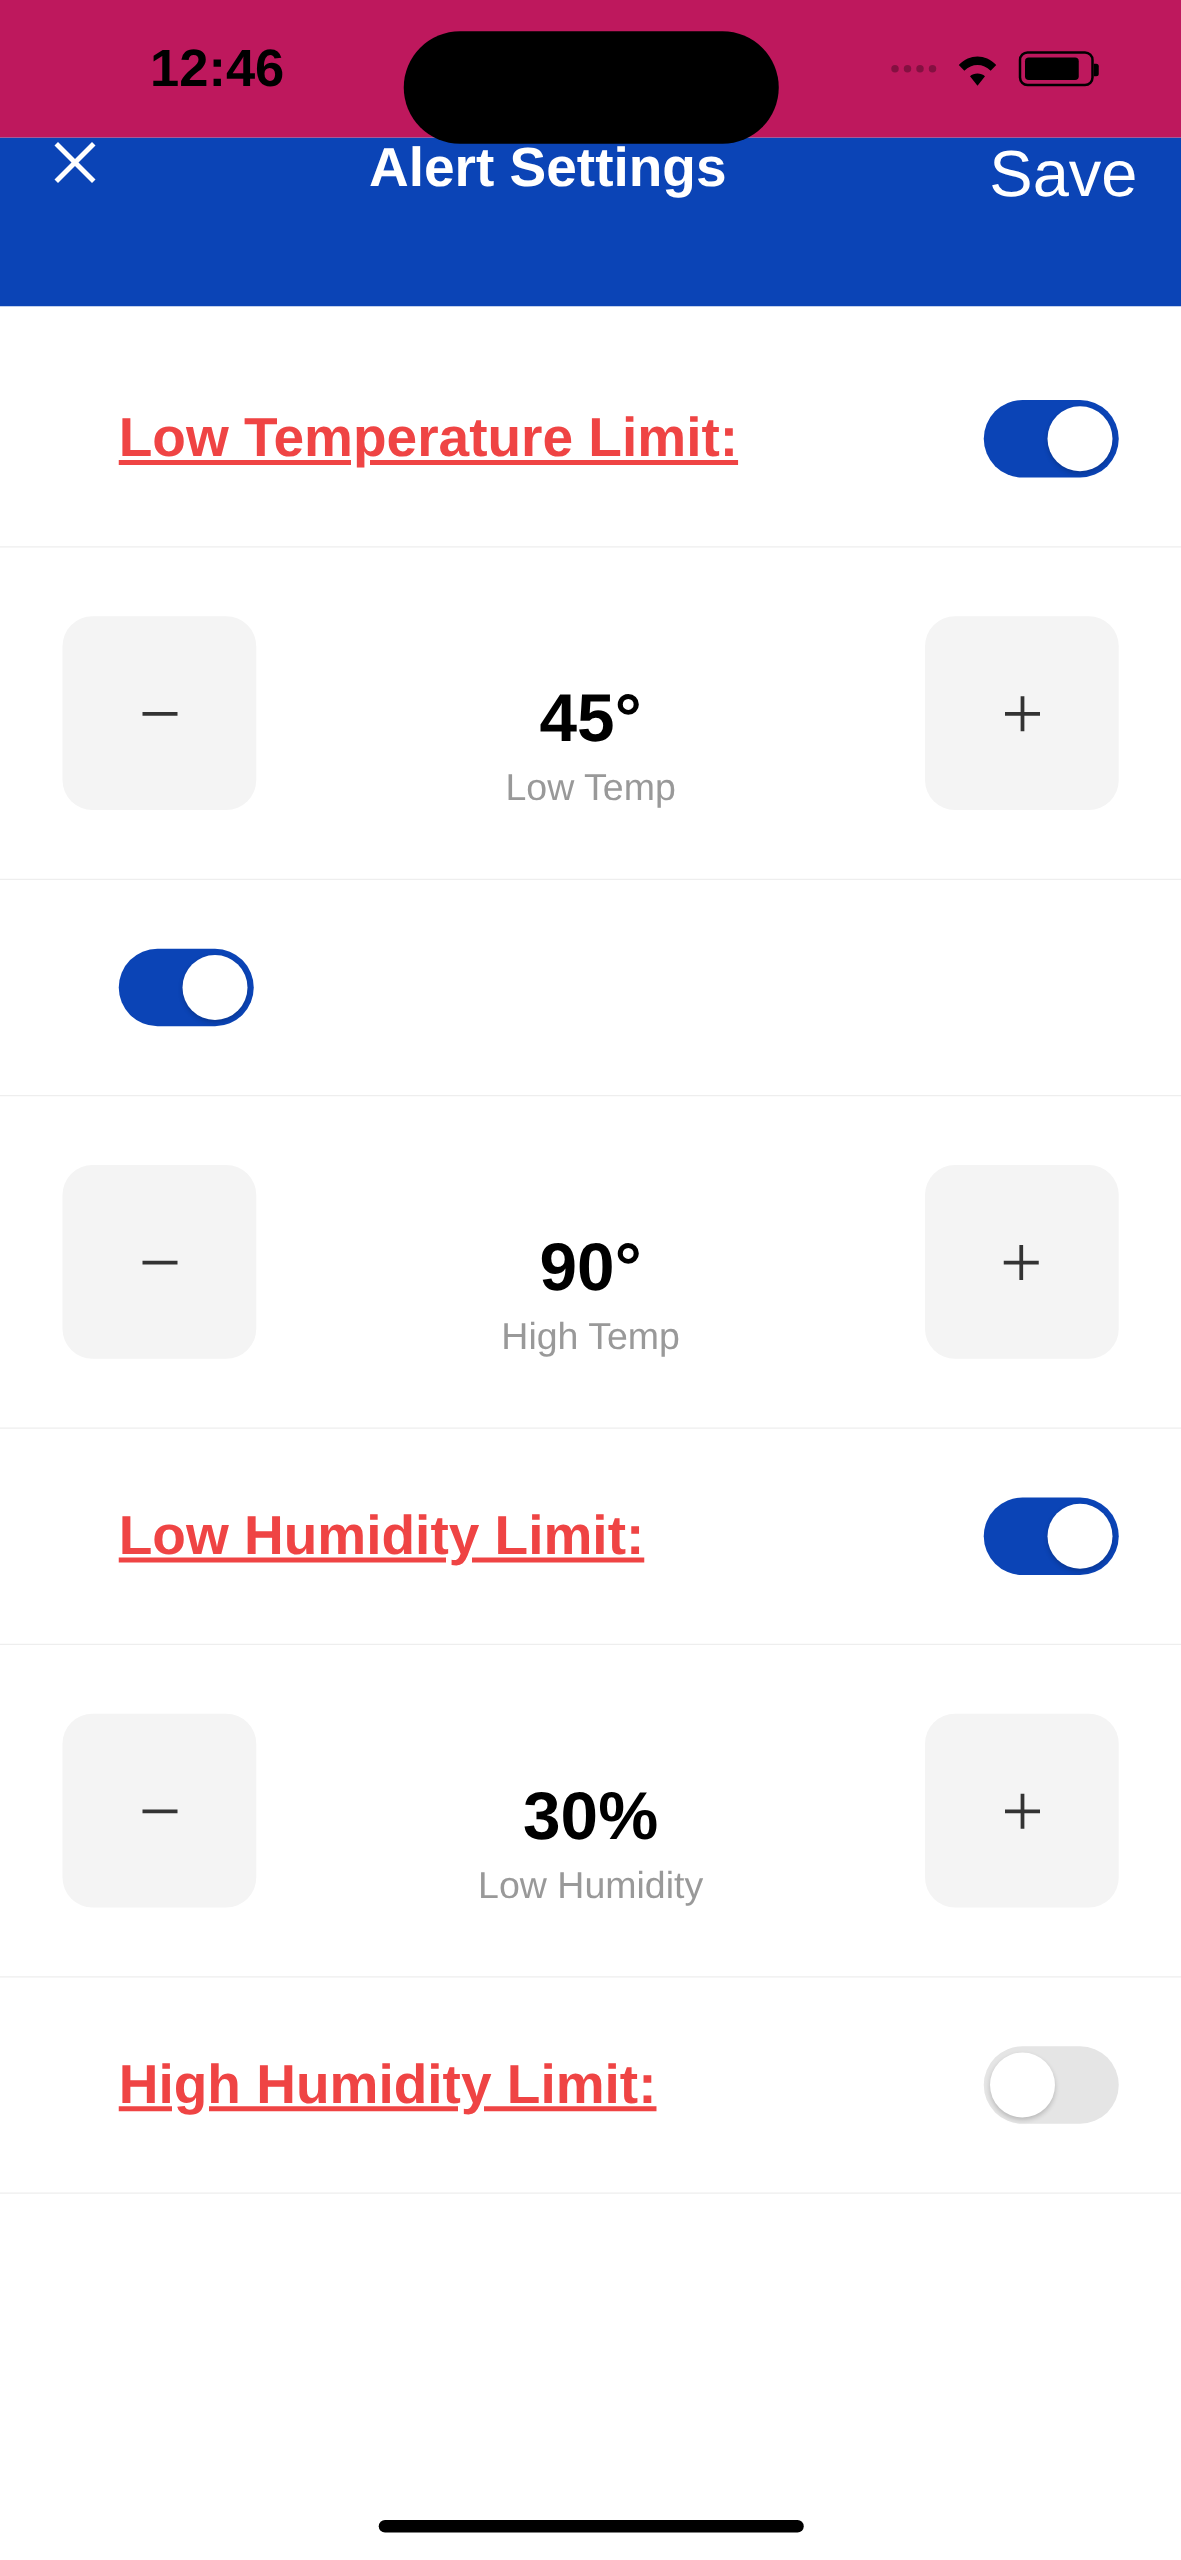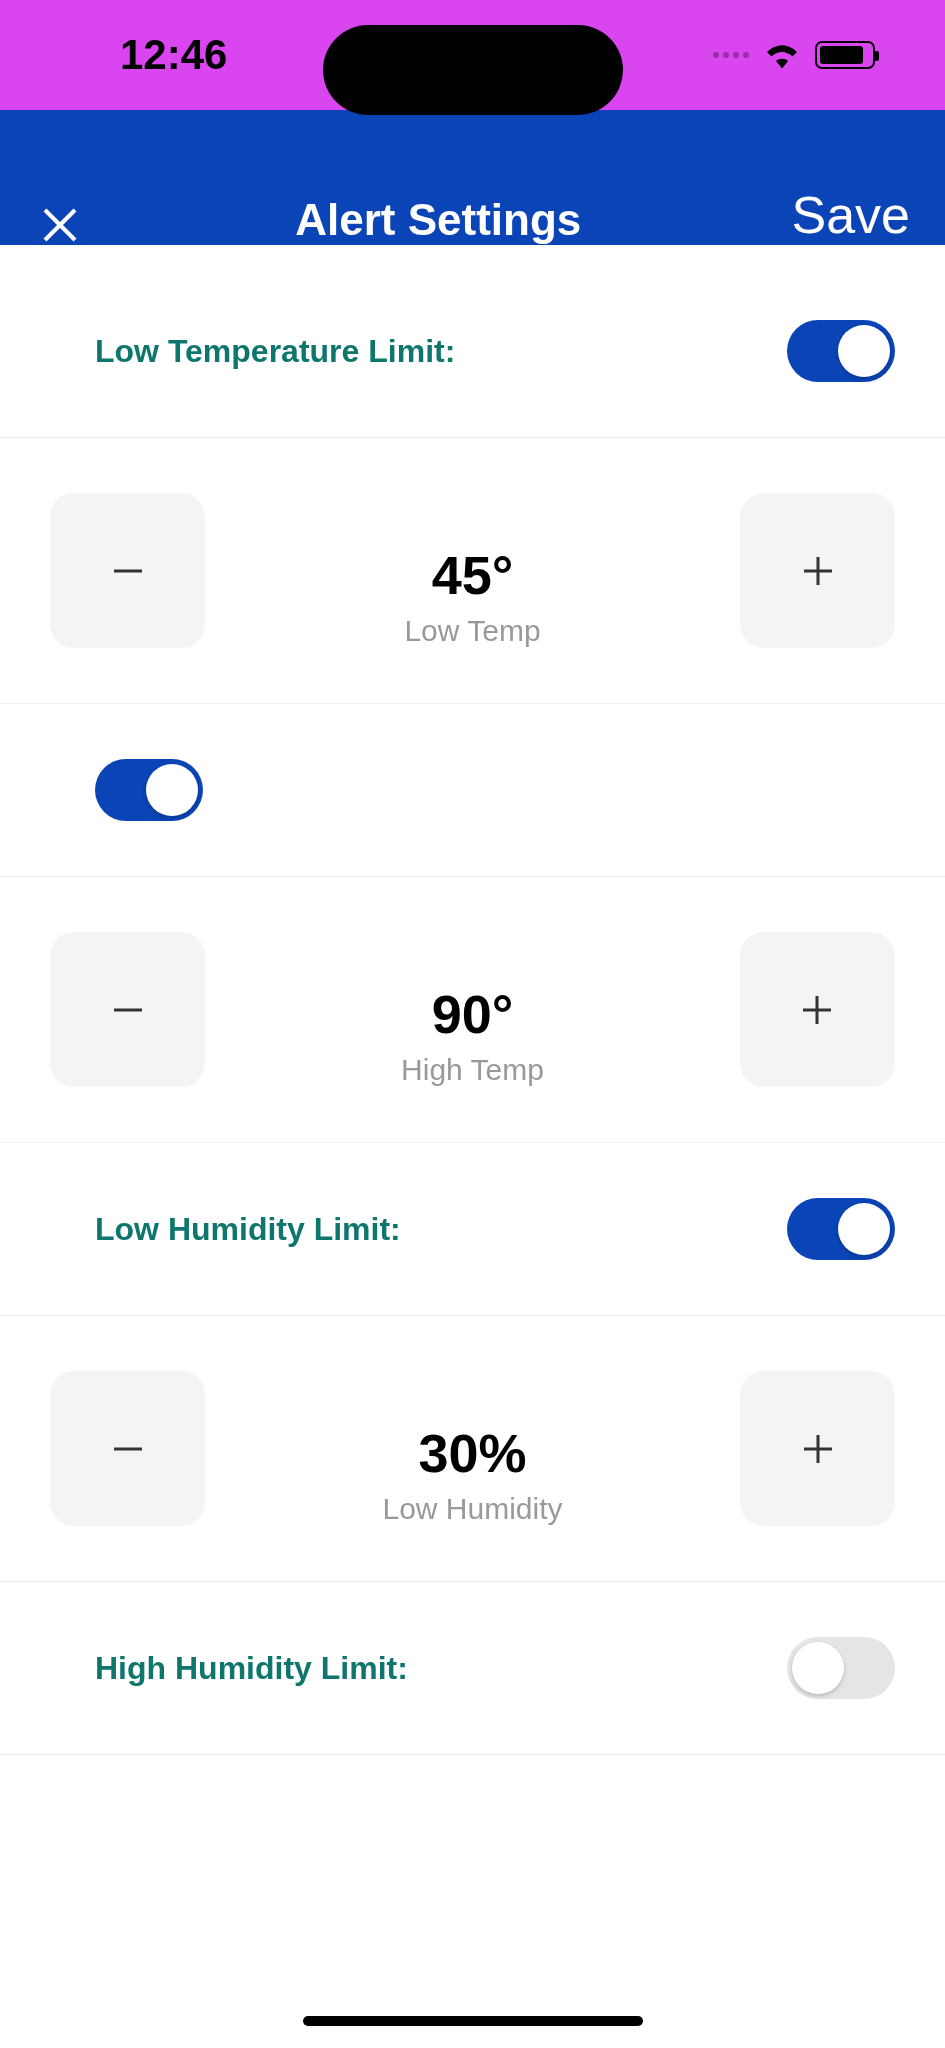--- a/index.html
+++ b/index.html
@@ -10,21 +10,21 @@
     }
     body {
       width: 945px;
       height: 2048px;
       background: #fff;
       position: relative;
       overflow: hidden;
     }
     .status-bar {
       height: 110px;
-      background: #d946ef;
+      background: #be185d;
       display: flex;
       align-items: center;
       justify-content: space-between;
       padding: 0 40px;
       position: relative;
     }
     .status-time {
       font-size: 42px;
       font-weight: 700;
       color: #000;
@@ -81,21 +81,21 @@
     .battery-fill {
       width: 85%;
       height: 100%;
       background: #000;
       border-radius: 3px;
     }
     .nav-bar {
       height: 135px;
       background: #0b44b6;
       display: flex;
-      align-items: flex-end;
+      align-items: flex-start;
       justify-content: space-between;
       padding: 0 35px;
     }
     .close-btn {
       color: #fff;
       font-size: 48px;
       font-weight: 300;
       cursor: pointer;
       width: 50px;
       display: flex;
@@ -120,23 +120,24 @@
       display: flex;
       align-items: center;
       justify-content: space-between;
       padding: 55px 50px 55px 95px;
       border-bottom: 1px solid #eee;
     }
     .setting-row.first {
       padding-top: 75px;
     }
     .setting-label {
-      font-size: 32px;
+      font-size: 44px;
       font-weight: 700;
-      color: #0f766e;
+      color: #ef4444;
+      text-decoration: underline;
     }
     .toggle {
       width: 108px;
       height: 62px;
       border-radius: 35px;
       position: relative;
       cursor: pointer;
     }
     .toggle.on {
       background: #0b44b6;

